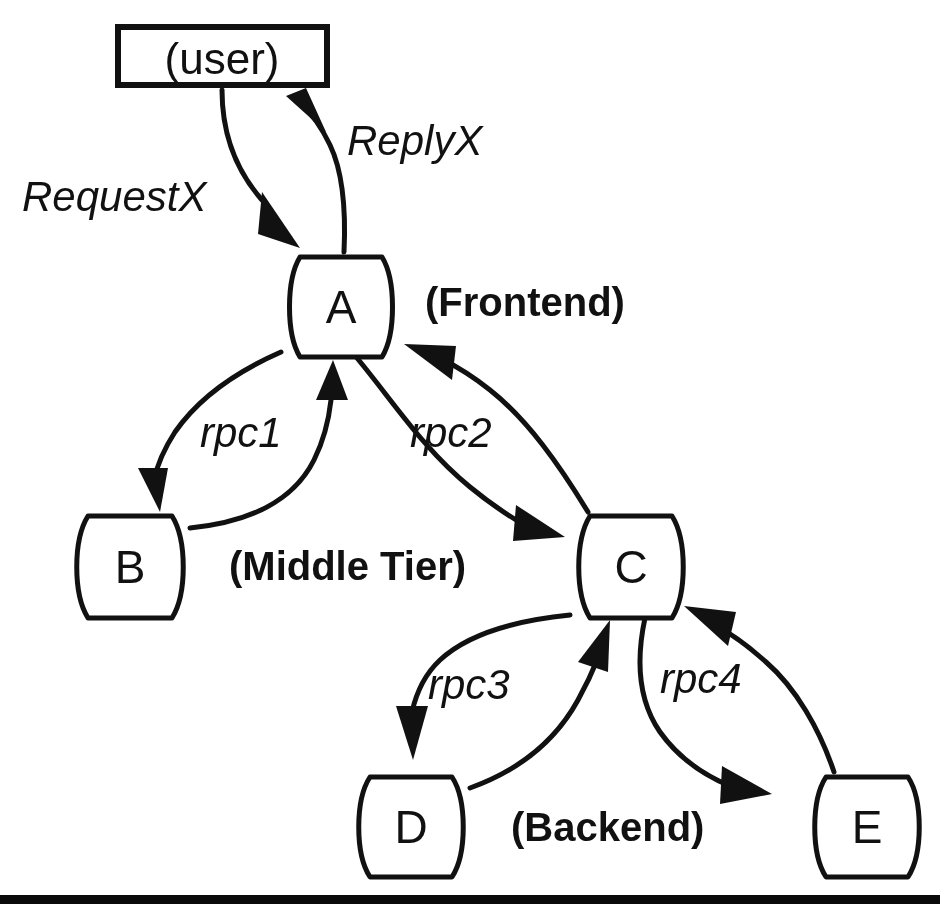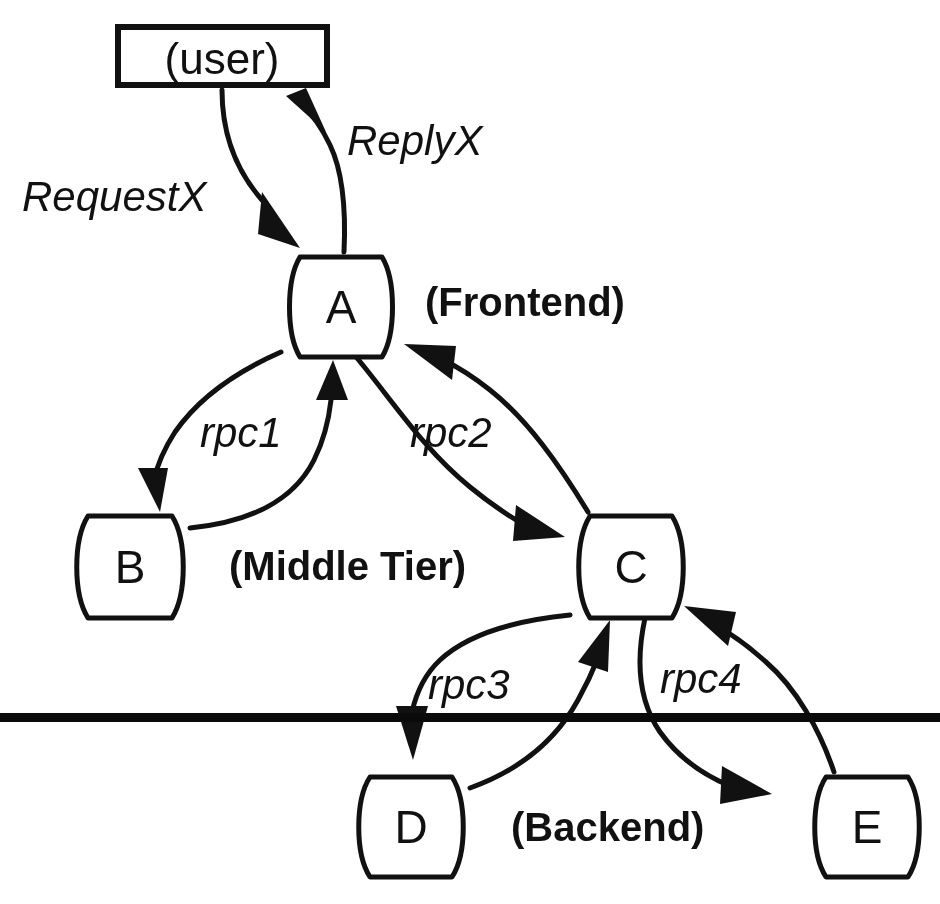--- a/index.html
+++ b/index.html
@@ -10,21 +10,21 @@
   }
   body {
     width: 940px;
     height: 904px;
     font-family: "Liberation Sans", sans-serif;
     overflow: hidden;
   }
   #diagram-root {
     position: relative;
     width: 940px;
-    height: 722px;
+    height: 904px;
     background: #ffffff;
   }
   svg#diagram-canvas {
     position: absolute;
     top: 0;
     left: 0;
     width: 940px;
     height: 904px;
     display: block;
   }

